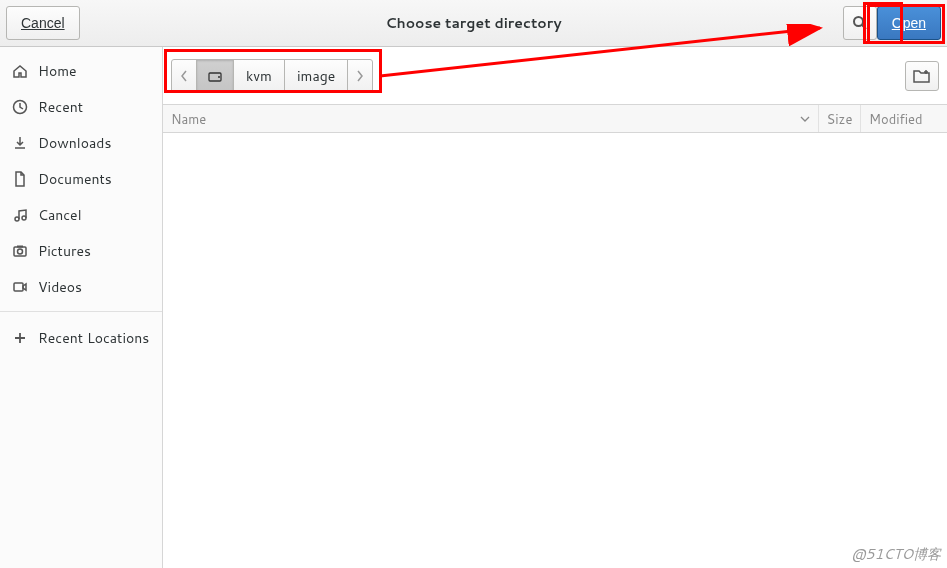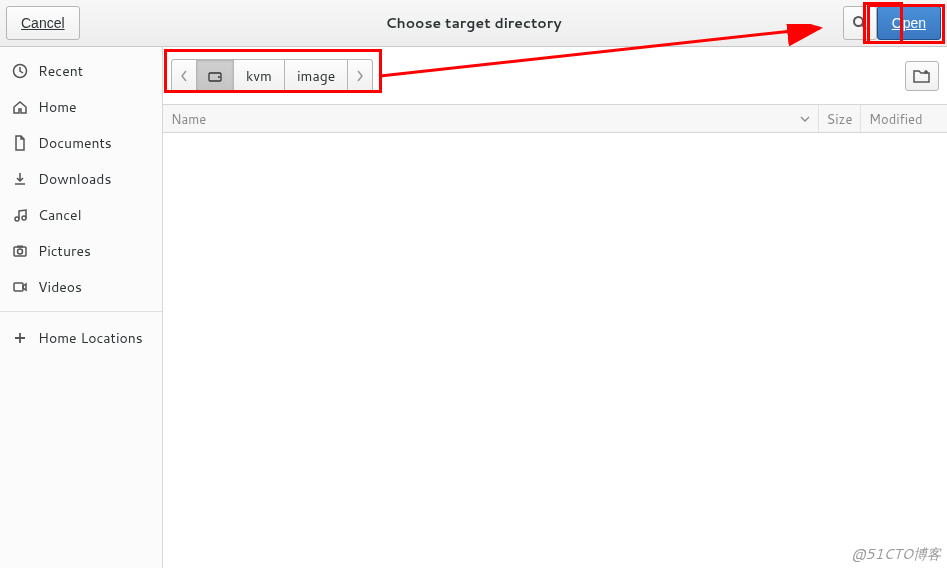--- a/index.html
+++ b/index.html
@@ -74,50 +74,50 @@
       </button>
   </div>
 </div>
 
 <div class="content">
   <div class="sidebar">
     <div class="sidebar-list">
       <div class="sidebar-item">
         <span class="sidebar-icon">
             <svg width="16" height="16" viewBox="0 0 16 16">
+              <path d="M2 8l6-5 6 5v6H9v-4H7v4H2z" fill="none" stroke="#555" stroke-width="1.5"></path>
+            </svg>
+          </span>
+        <span>Home</span>
+      </div>
+      <div class="sidebar-item">
+        <span class="sidebar-icon">
+            <svg width="16" height="16" viewBox="0 0 16 16">
               <circle cx="8" cy="8" r="6.5" fill="none" stroke="#555" stroke-width="1.5"></circle>
               <path d="M8 4v4l3 2" fill="none" stroke="#555" stroke-width="1.5"></path>
             </svg>
           </span>
         <span>Recent</span>
       </div>
       <div class="sidebar-item">
         <span class="sidebar-icon">
             <svg width="16" height="16" viewBox="0 0 16 16">
-              <path d="M2 8l6-5 6 5v6H9v-4H7v4H2z" fill="none" stroke="#555" stroke-width="1.5"></path>
-            </svg>
-          </span>
-        <span>Home</span>
+              <path d="M8 2v8m-3-3l3 3 3-3M3 13h10" fill="none" stroke="#555" stroke-width="1.5"></path>
+            </svg>
+          </span>
+        <span>Downloads</span>
       </div>
       <div class="sidebar-item">
         <span class="sidebar-icon">
             <svg width="16" height="16" viewBox="0 0 16 16">
               <path d="M4 1h5l3 3v11H4z" fill="none" stroke="#555" stroke-width="1.5"></path>
               <path d="M9 1v3h3" fill="none" stroke="#555" stroke-width="1.5"></path>
             </svg>
           </span>
         <span>Documents</span>
-      </div>
-      <div class="sidebar-item">
-        <span class="sidebar-icon">
-            <svg width="16" height="16" viewBox="0 0 16 16">
-              <path d="M8 2v8m-3-3l3 3 3-3M3 13h10" fill="none" stroke="#555" stroke-width="1.5"></path>
-            </svg>
-          </span>
-        <span>Downloads</span>
       </div>
       <div class="sidebar-item">
         <span class="sidebar-icon">
             <svg width="16" height="16" viewBox="0 0 16 16">
               <circle cx="5" cy="12" r="2" fill="none" stroke="#555" stroke-width="1.5"></circle>
               <circle cx="12" cy="11" r="2" fill="none" stroke="#555" stroke-width="1.5"></circle>
               <path d="M7 12V4l7-1v8" fill="none" stroke="#555" stroke-width="1.5"></path>
             </svg>
           </span>
         <span>Cancel</span>
@@ -142,21 +142,21 @@
         <span>Videos</span>
       </div>
     </div>
     <div class="sidebar-divider"></div>
     <div class="sidebar-item other">
       <span class="sidebar-icon">
           <svg width="16" height="16" viewBox="0 0 16 16">
             <path d="M8 3v10M3 8h10" stroke="#555" stroke-width="1.8"></path>
           </svg>
         </span>
-      <span>Home Locations</span>
+      <span>Recent Locations</span>
     </div>
   </div>
 
   <div class="main">
     <div class="path-row">
       <div class="breadcrumb">
         <span class="crumb crumb-arrow">
           <span>
               <svg width="8" height="12" viewBox="0 0 8 12">
                 <path d="M6 1L2 6l4 5" fill="none" stroke="#999" stroke-width="1.5"></path>

